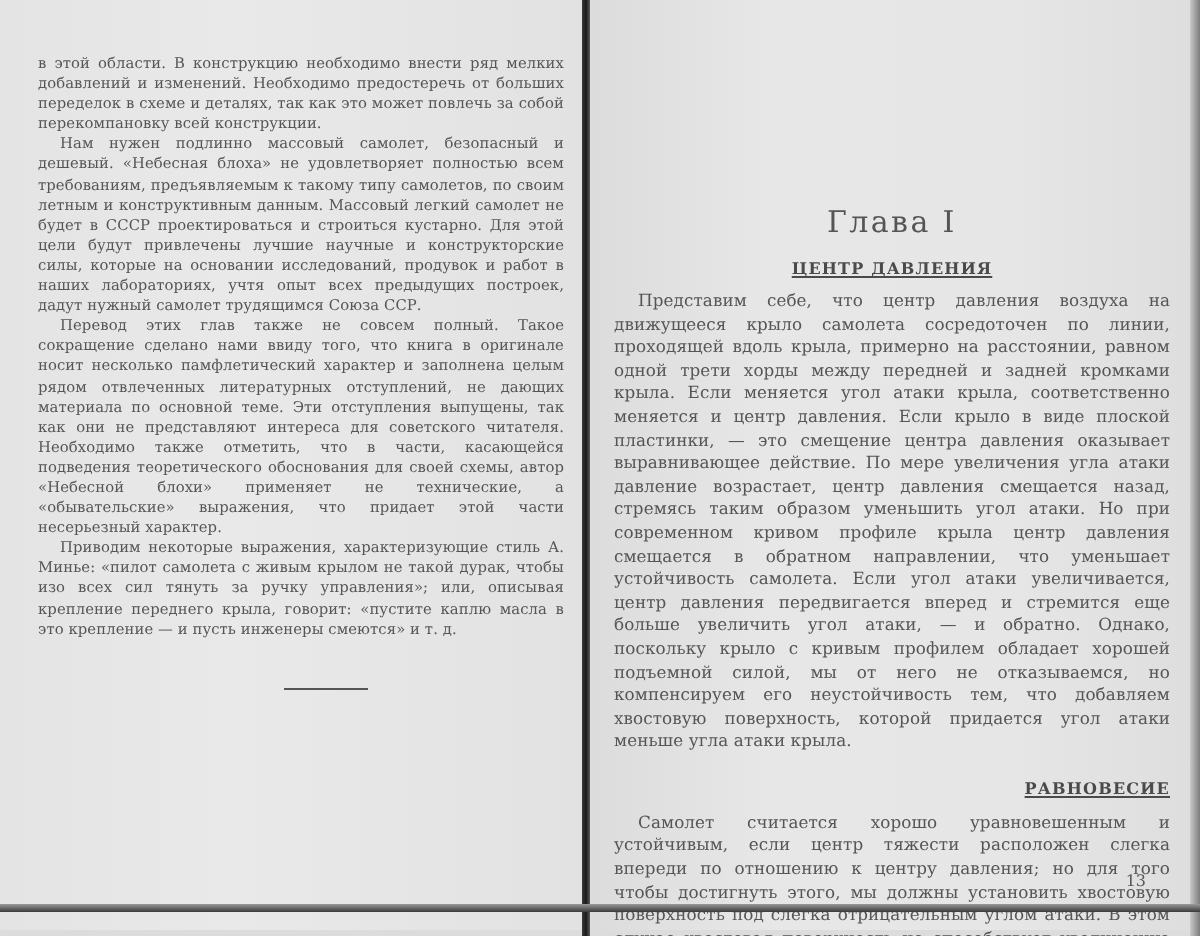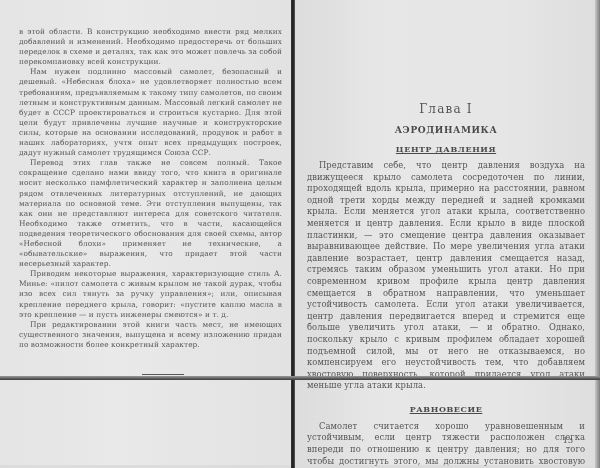--- a/index.html
+++ b/index.html
@@ -3,21 +3,21 @@
   <meta charset="utf-8">
   <style>
     html, body { margin: 0; padding: 0; }
     body {
       width: 600px; height: 468px; overflow: hidden;
       background: #dcdcdc;
       font-family: "DejaVu Serif", serif;
       position: relative;
     }
     .spread {
-      position: absolute; left: 0; top: 0; width: 600px; height: 380px;
+      position: absolute; left: 0; top: 0; width: 600px; height: 456px;
       background: #d9d9d9;
     }
     .page {
       position: absolute; top: 0; height: 465px;
       background: linear-gradient(90deg, #e4e4e4 0%, #e9e9e9 40%, #e2e2e2 100%);
       color: #555;
       box-sizing: border-box;
     }
     .page.left { left: 0; width: 292px; padding: 27px 10px 0 19px; }
     .page.right {
@@ -44,56 +44,54 @@
       text-indent: 11px;
       letter-spacing: 0.05px;
     }
     .para.noindent { text-indent: 0; }
     .right .para { font-size: 8.4px; line-height: 11.6px; text-indent: 12px; }
     .divider {
       width: 42px; height: 1px; background: #555;
       margin: 24px 0 0 123px;
     }
     .chapter-label {
-      text-align: center; font-size: 12px; letter-spacing: 1.2px; margin: 0;
+      text-align: center; font-size: 15px; letter-spacing: 1.2px; margin: 0;
       color: #555;
     }
     .chapter-title {
       text-align: center; font-size: 9px; font-weight: bold; letter-spacing: 0.6px;
       margin: 9px 0 0 0; color: #4a4a4a;
     }
     .section-title {
       text-align: center; font-size: 8px; font-weight: bold; letter-spacing: 0.6px;
       margin: 9px 0 6px 0; color: #4a4a4a; text-decoration: underline;
     }
-    .section-title.second { margin: 12px 0 7px 0; }
+    .section-title.second { margin: 12px 0 7px 0; text-align: right; }
     .page-number {
       position: absolute; right: 22px; bottom: 20px;
       font-size: 8px; font-weight: normal; color: #555;
     }
   </style>
 </head>
 <body>
 
 <div class="spread">
 
   <div class="page left">
     <p class="para noindent">в этой области. В конструкцию необходимо внести ряд мелких добавлений и изменений. Необходимо предостеречь от больших переделок в схеме и деталях, так как это может повлечь за собой перекомпановку всей конструкции.</p>
     <p class="para">Нам нужен подлинно массовый самолет, безопасный и дешевый. «Небесная блоха» не удовлетворяет полностью всем требованиям, предъявляемым к такому типу самолетов, по своим летным и конструктивным данным. Массовый легкий самолет не будет в СССР проектироваться и строиться кустарно. Для этой цели будут привлечены лучшие научные и конструкторские силы, которые на основании исследований, продувок и работ в наших лабораториях, учтя опыт всех предыдущих построек, дадут нужный самолет трудящимся Союза ССР.</p>
     <p class="para">Перевод этих глав также не совсем полный. Такое сокращение сделано нами ввиду того, что книга в оригинале носит несколько памфлетический характер и заполнена целым рядом отвлеченных литературных отступлений, не дающих материала по основной теме. Эти отступления выпущены, так как они не представляют интереса для советского читателя. Необходимо также отметить, что в части, касающейся подведения теоретического обоснования для своей схемы, автор «Небесной блохи» применяет не технические, а «обывательские» выражения, что придает этой части несерьезный характер.</p>
     <p class="para">Приводим некоторые выражения, характеризующие стиль А. Минье: «пилот самолета с живым крылом не такой дурак, чтобы изо всех сил тянуть за ручку управления»; или, описывая крепление переднего крыла, говорит: «пустите каплю масла в это крепление — и пусть инженеры смеются» и т. д.</p>
-    <p class="para">При редактировании этой книги часть мест, не имеющих существенного значения, выпущена и всему изложению придан по возможности более конкретный характер.</p>
     <div class="divider"></div>
   </div>
 
   <div class="spine"></div>
 
   <div class="page right">
     <p class="chapter-label">Глава I</p>
-    <h1 class="chapter-title">АЭРОДИНАМИКА</h1>
     <h2 class="section-title">ЦЕНТР ДАВЛЕНИЯ</h2>
     <p class="para">Представим себе, что центр давления воздуха на движущееся крыло самолета сосредоточен по линии, проходящей вдоль крыла, примерно на расстоянии, равном одной трети хорды между передней и задней кромками крыла. Если меняется угол атаки крыла, соответственно меняется и центр давления. Если крыло в виде плоской пластинки, — это смещение центра давления оказывает выравнивающее действие. По мере увеличения угла атаки давление возрастает, центр давления смещается назад, стремясь таким образом уменьшить угол атаки. Но при современном кривом профиле крыла центр давления смещается в обратном направлении, что уменьшает устойчивость самолета. Если угол атаки увеличивается, центр давления передвигается вперед и стремится еще больше увеличить угол атаки, — и обратно. Однако, поскольку крыло с кривым профилем обладает хорошей подъемной силой, мы от него не отказываемся, но компенсируем его неустойчивость тем, что добавляем хвостовую поверхность, которой придается угол атаки меньше угла атаки крыла.</p>
     <h2 class="section-title second">РАВНОВЕСИЕ</h2>
     <p class="para">Самолет считается хорошо уравновешенным и устойчивым, если центр тяжести расположен слегка впереди по отношению к центру давления; но для того чтобы достигнуть этого, мы должны установить хвостовую поверхность под слегка отрицательным углом атаки. В этом случае хвостовая поверхность не способствует увеличению суммарной подъемной силы, но даже несколько уменьшает ее, — она действует как тормоз или сопротивление. Однако мы можем улучшить действие системы, не слишком теряя в устойчивости, если мы сместим центр тяжести несколько назад, т. е. центр тяжести будет на 5—6 см позади центра давления (фиг. 1) и хвостовая поверхность даст некото-</p>
     <div class="page-number">13</div>
   </div>
 
   <div class="right-edge"></div>
   <div class="bottom-edge"></div>
 </div>

